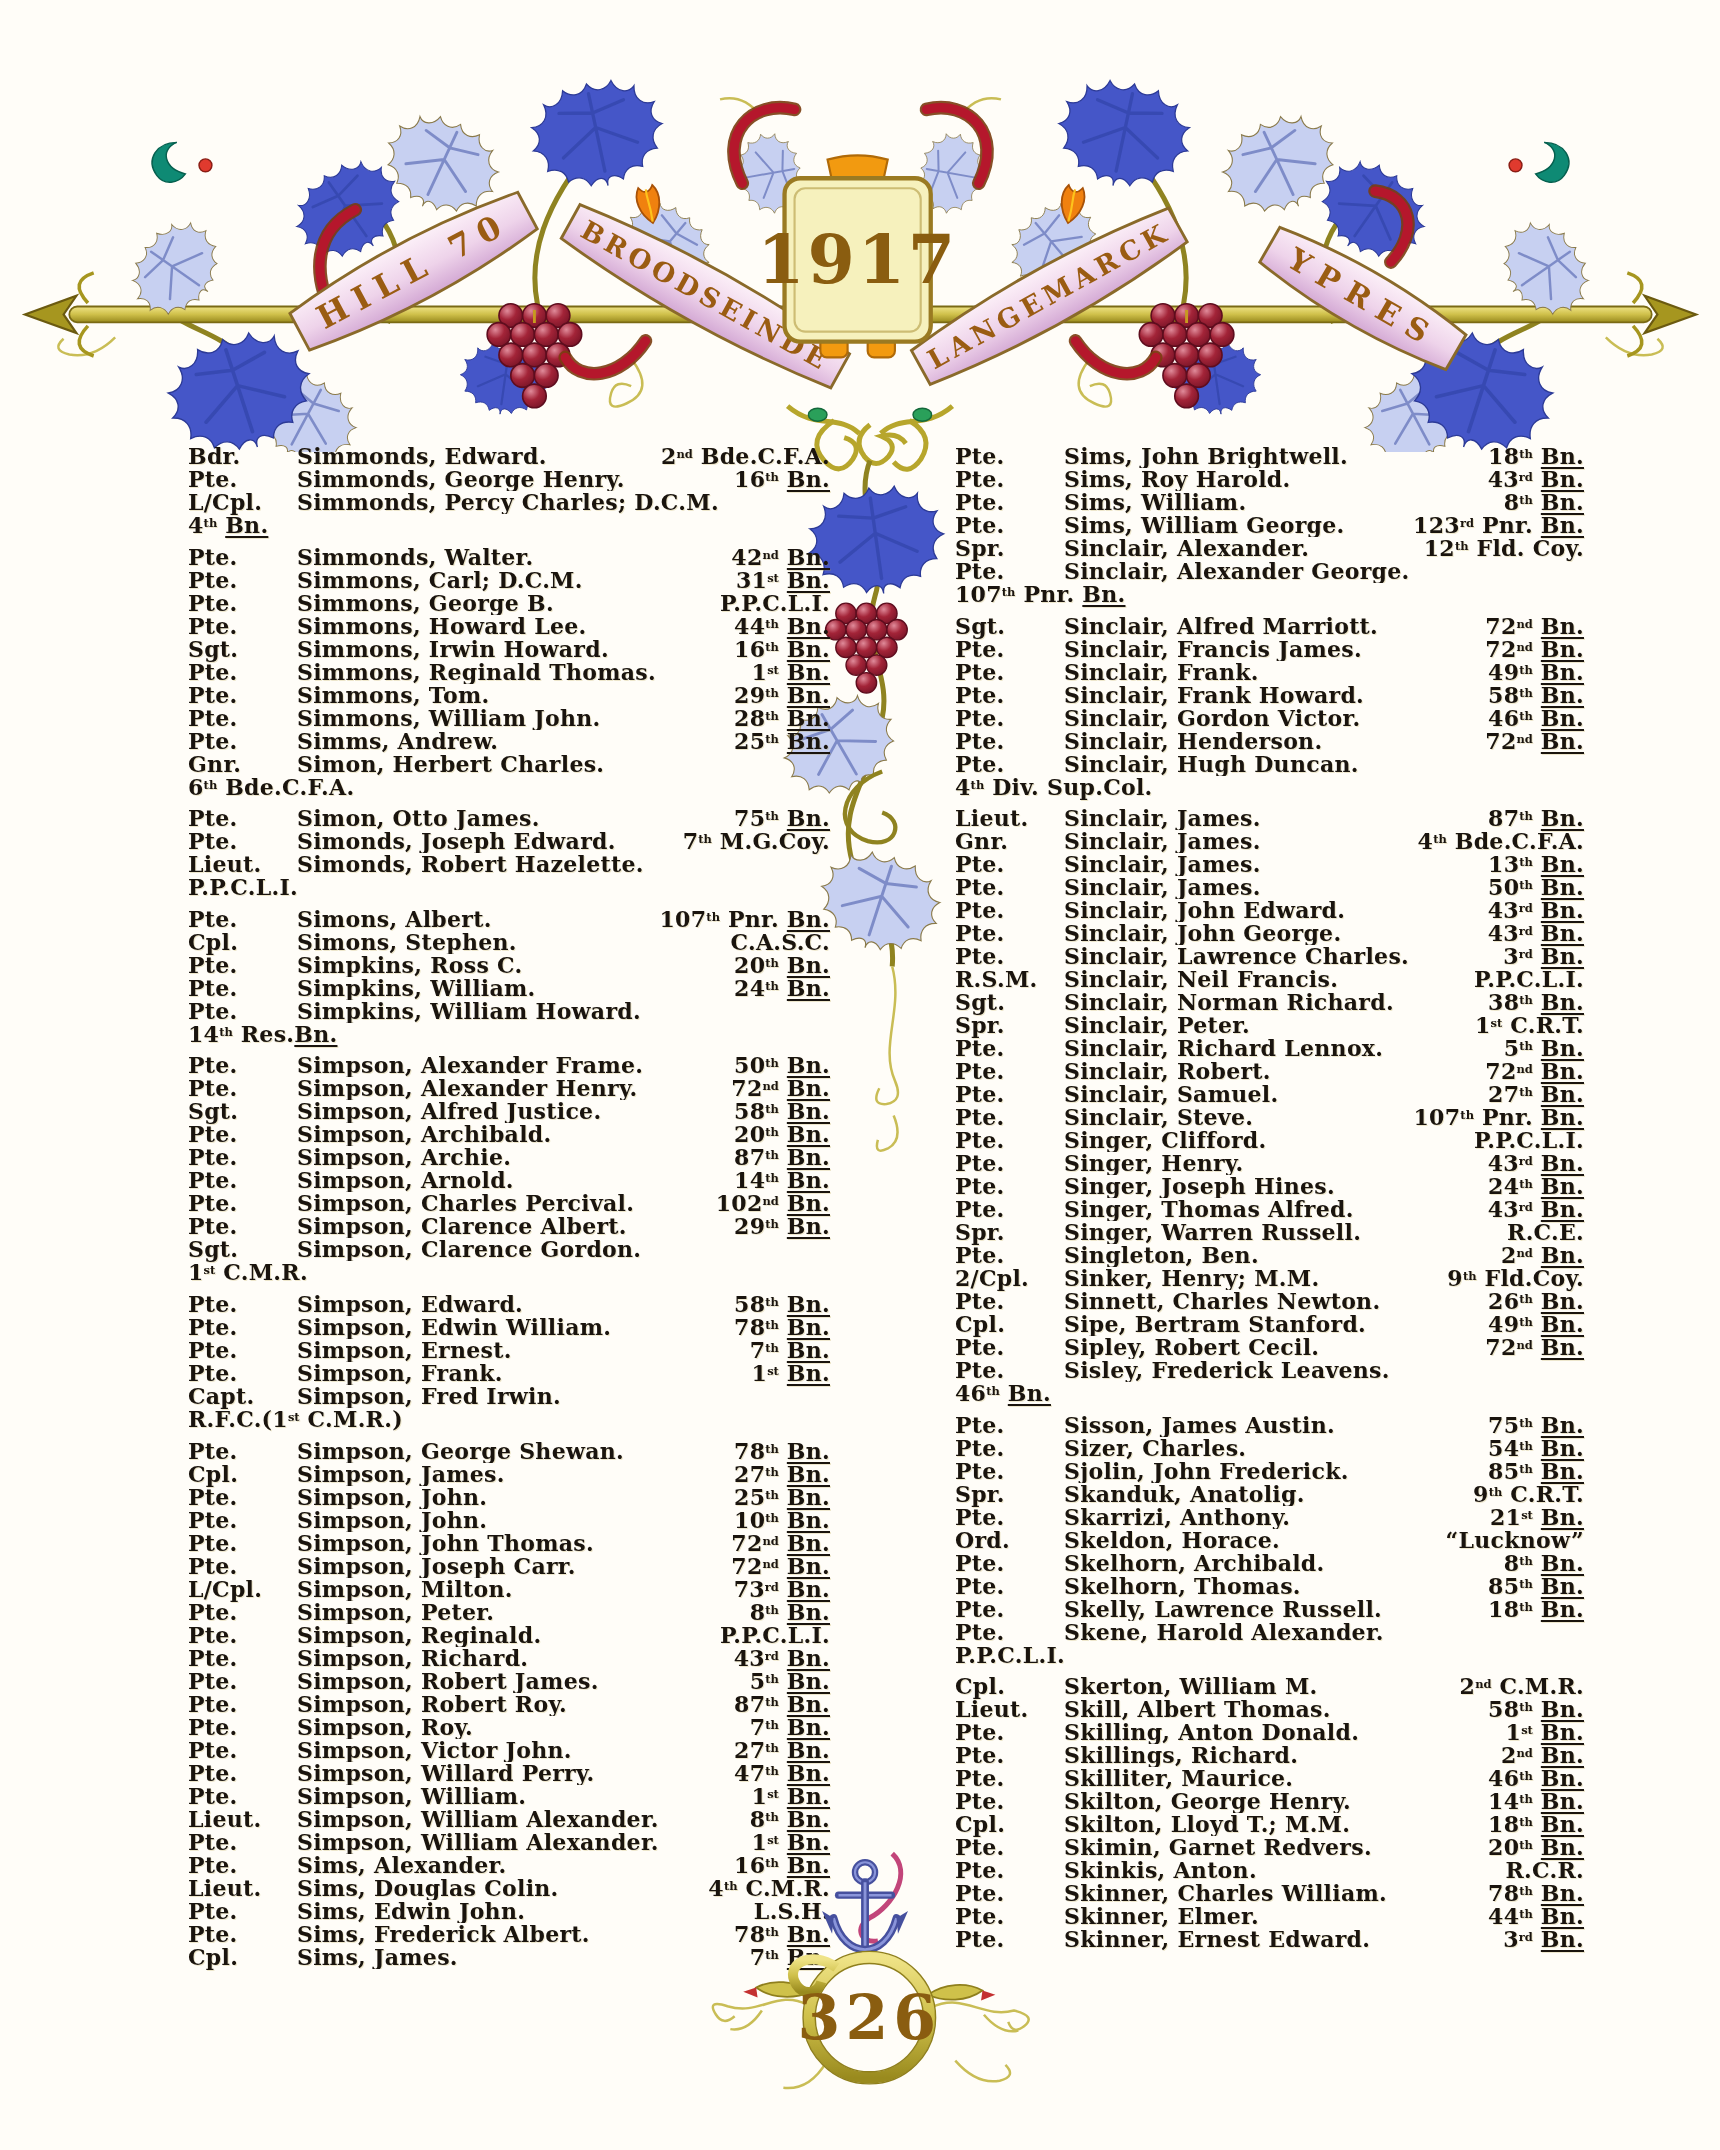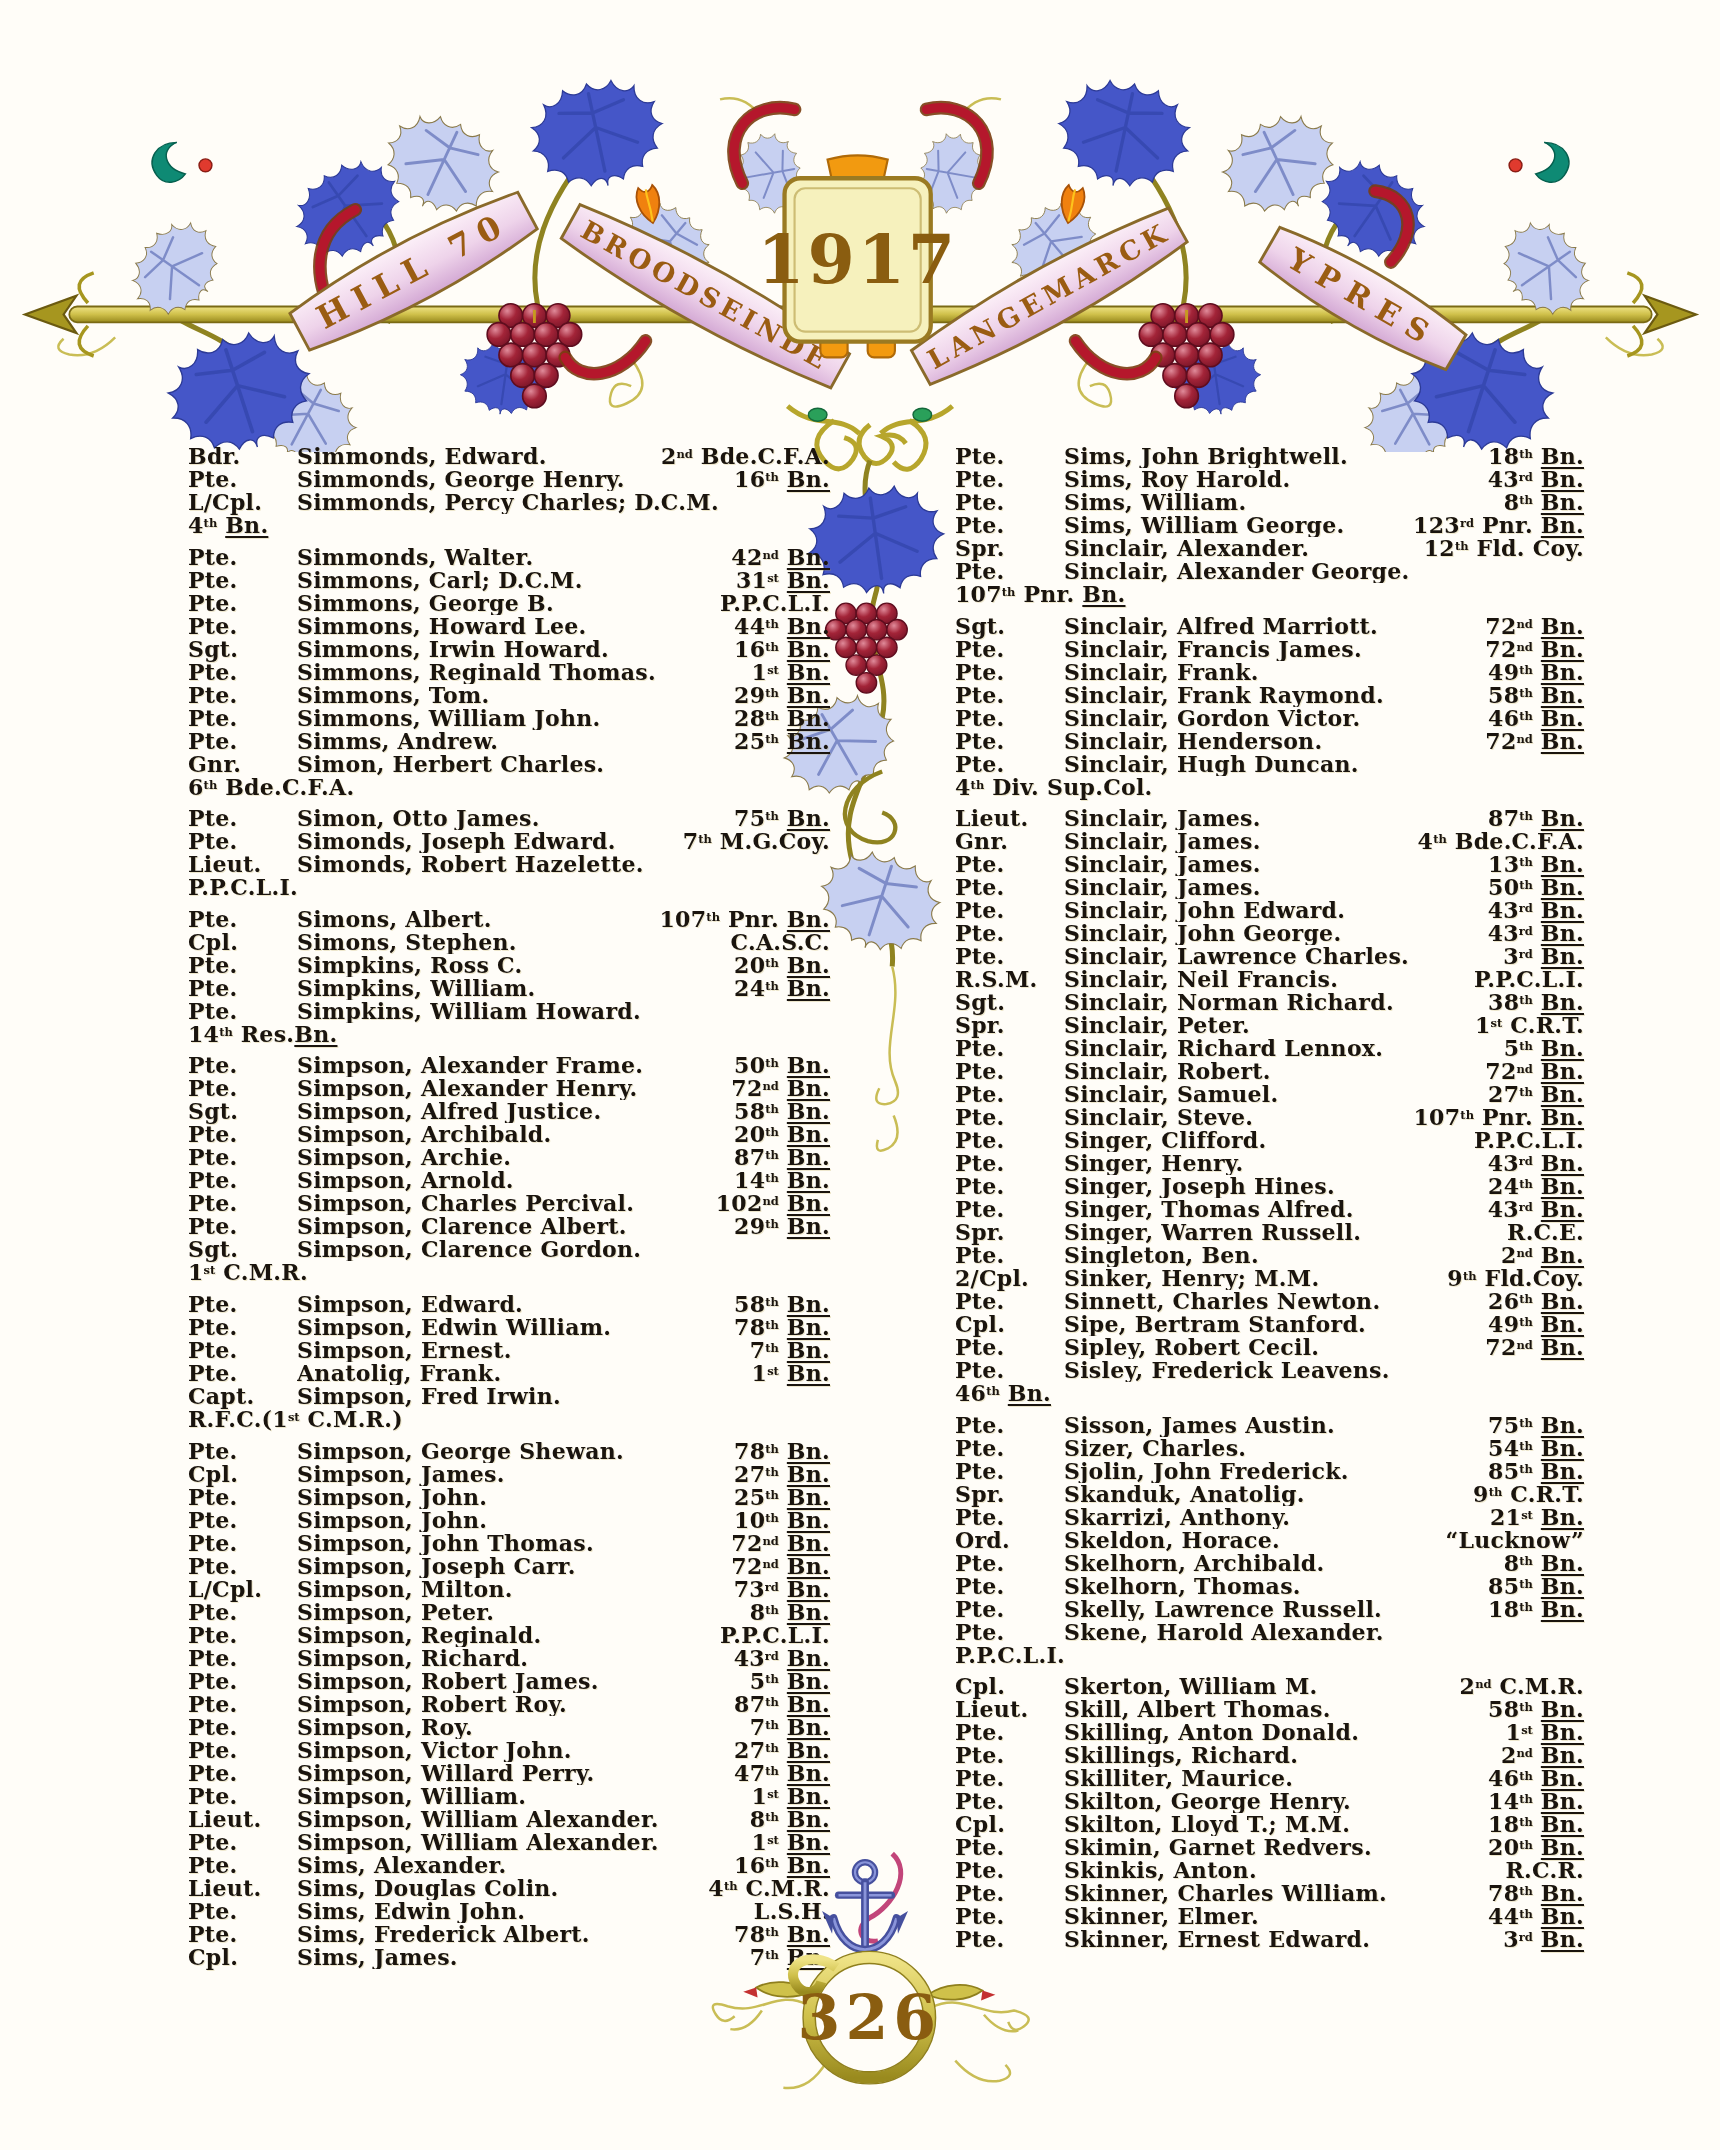--- a/index.html
+++ b/index.html
@@ -397,21 +397,21 @@
         <span class="name">Simpson, Edwin William.</span>
         <span class="unit">78<sup>th</sup> <span class="bn">Bn.</span></span>
       </div>
       <div class="row">
         <span class="rank">Pte.</span>
         <span class="name">Simpson, Ernest.</span>
         <span class="unit">7<sup>th</sup> <span class="bn">Bn.</span></span>
       </div>
       <div class="row">
         <span class="rank">Pte.</span>
-        <span class="name">Anatolig, Frank.</span>
+        <span class="name">Simpson, Frank.</span>
         <span class="unit">1<sup>st</sup> <span class="bn">Bn.</span></span>
       </div>
       <div class="row">
         <span class="rank">Capt.</span>
         <span class="name">Simpson, Fred Irwin.</span>
         <span class="unit"></span>
       </div>
       <div class="row cont">
         <span class="unit">R.F.C.(1<sup>st</sup> C.M.R.)</span>
       </div>
@@ -575,21 +575,21 @@
         <span class="name">Sinclair, Francis James.</span>
         <span class="unit">72<sup>nd</sup> <span class="bn">Bn.</span></span>
       </div>
       <div class="row">
         <span class="rank">Pte.</span>
         <span class="name">Sinclair, Frank.</span>
         <span class="unit">49<sup>th</sup> <span class="bn">Bn.</span></span>
       </div>
       <div class="row">
         <span class="rank">Pte.</span>
-        <span class="name">Sinclair, Frank Raymond.</span>
+        <span class="name">Sinclair, Frank Howard.</span>
         <span class="unit">58<sup>th</sup> <span class="bn">Bn.</span></span>
       </div>
       <div class="row">
         <span class="rank">Pte.</span>
         <span class="name">Sinclair, Gordon Victor.</span>
         <span class="unit">46<sup>th</sup> <span class="bn">Bn.</span></span>
       </div>
       <div class="row">
         <span class="rank">Pte.</span>
         <span class="name">Sinclair, Henderson.</span>

